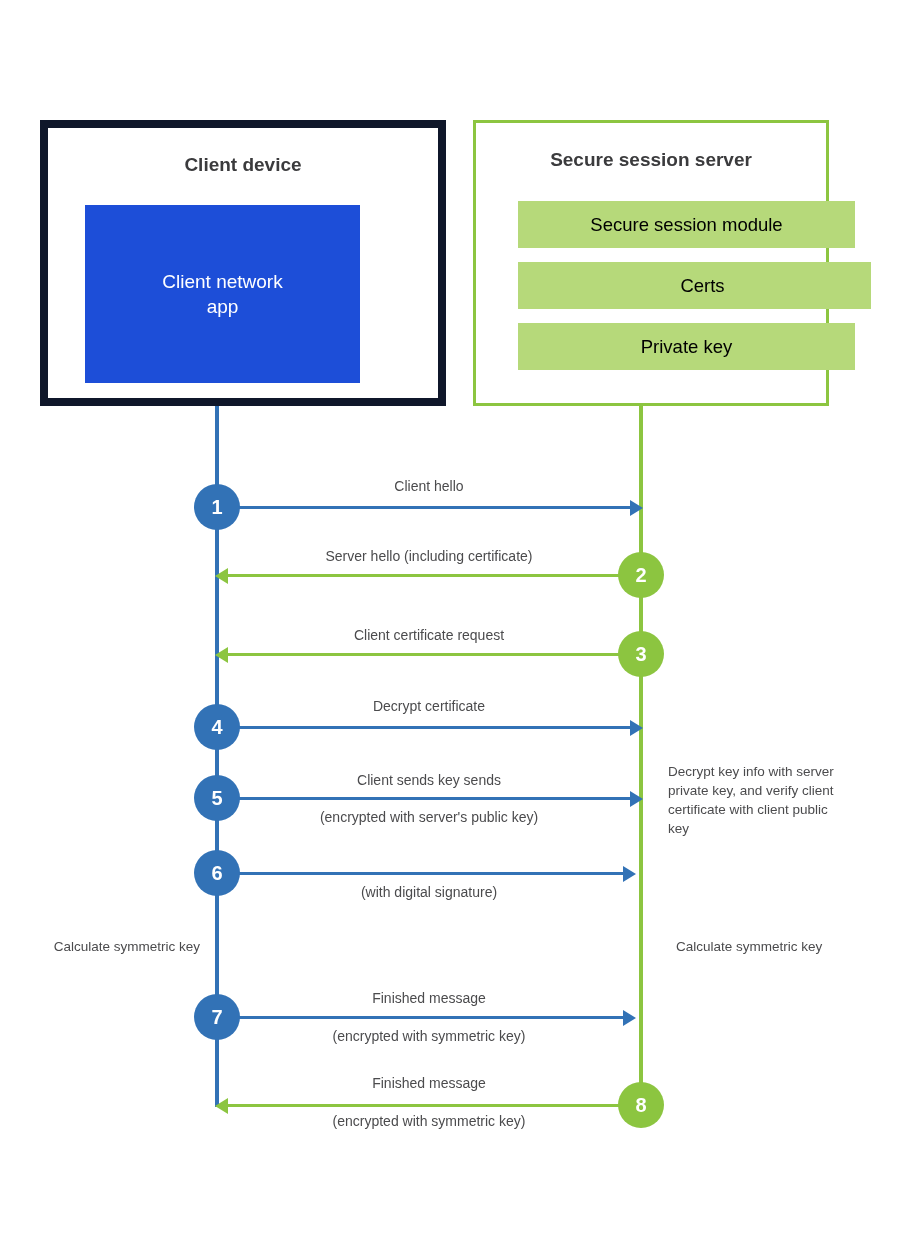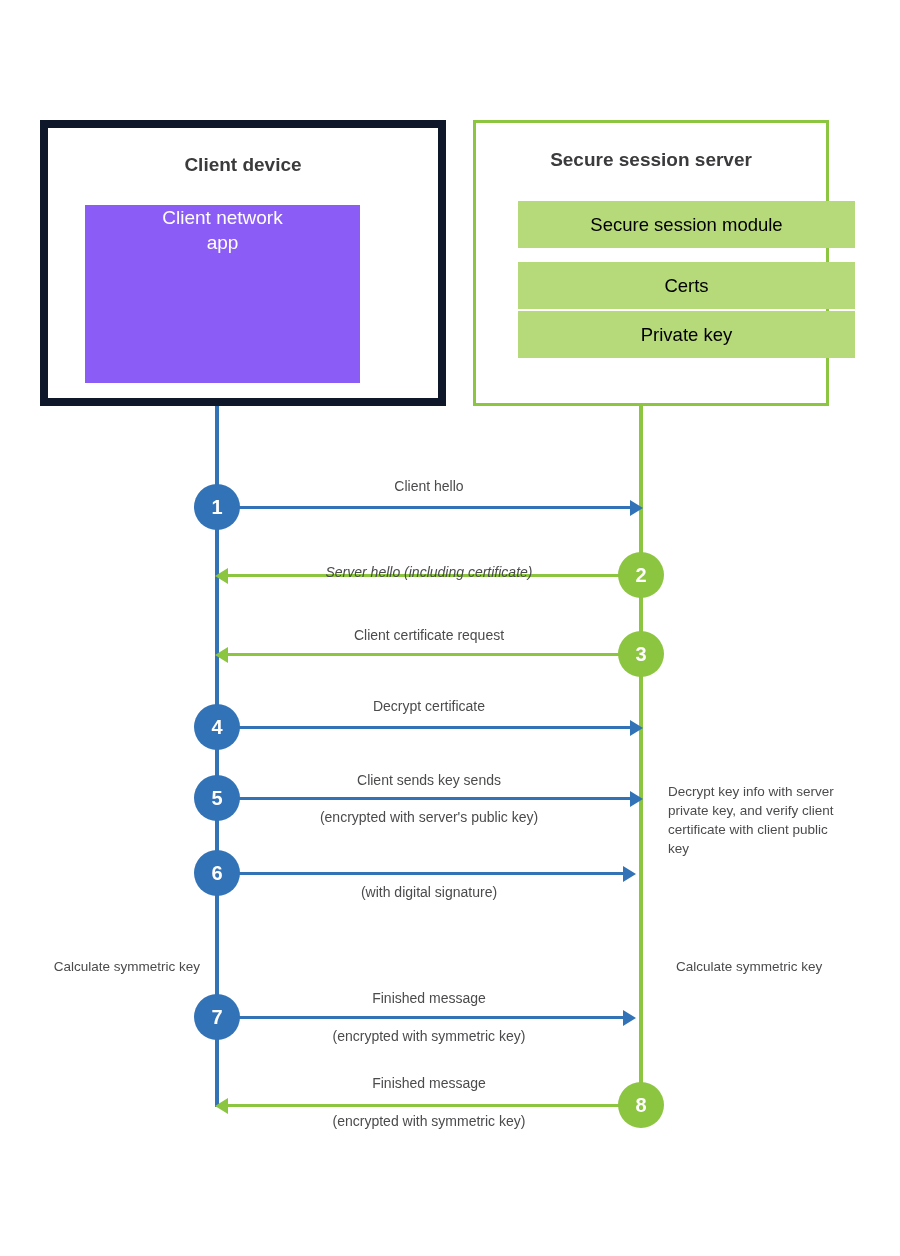--- a/index.html
+++ b/index.html
@@ -62,45 +62,46 @@
     font-weight: bold;
     color: #3b3b3d;
   }
 
   .client-app-block {
     position: absolute;
     left: 37px;
     top: 77px;
     width: 275px;
     height: 178px;
-    background: #8b5cf6;
+    background: #1d4ed8;
     color: #ffffff;
     font-size: 19px;
     display: flex;
+    align-items: center;
     justify-content: center;
     text-align: center;
     line-height: 1.32;
   }
 
   .server-bar {
     position: absolute;
     left: 42px;
     width: 337px;
     height: 47px;
     background: #b6d97a;
     color: #000000;
     font-size: 18.5px;
     display: flex;
     align-items: center;
     justify-content: center;
     text-align: center;
   }
   .server-bar.b0 { top: 78px; }
-  .server-bar.b1 { top: 139px; }
-  .server-bar.b2 { top: 188px; }
+  .server-bar.b1 { top: 139px; padding-left: 16px; }
+  .server-bar.b2 { top: 200px; }
 
   
   .lifeline {
     position: absolute;
     width: 4px;
   }
   .lifeline.client-line {
     left: 215px;
     top: 406px;
     height: 701px;
@@ -162,21 +163,20 @@
     color: #4b4b4d;
     white-space: nowrap;
   }
 
   
   .side-note {
     position: absolute;
     font-size: 13.5px;
     line-height: 1.42;
     color: #4b4b4d;
-    margin-top: 20px;
   }
   .side-note.right-align { text-align: right; }
   .side-note.left-align  { text-align: left; }
 </style>
 </head>
 <body>
 
 <div id="diagram">
 
 
@@ -198,21 +198,21 @@
   <div class="lifeline client-line"></div>
   <div class="lifeline server-line"></div>
 
   <div class="arrow-line blue" style="left:217px; top:506px; width:416px;"></div>
   <div class="arrow-head right blue" style="left:630px; top:499.5px;"></div>
   <div class="msg-label" style="left:217px; top:478px; width:424px;">Client hello</div>
   <div class="step-circle blue" style="top:484px;">1</div>
 
   <div class="arrow-line green" style="left:226px; top:574px; width:415px;"></div>
   <div class="arrow-head left green" style="left:215px; top:567.5px;"></div>
-  <div class="msg-label" style="left:217px; top:564px; width:424px;font-style:italic;">Server hello (including certificate)</div>
+  <div class="msg-label" style="left:217px; top:548px; width:424px;">Server hello (including certificate)</div>
   <div class="step-circle green" style="top:552px;">2</div>
 
   <div class="arrow-line green" style="left:226px; top:653px; width:415px;"></div>
   <div class="arrow-head left green" style="left:215px; top:646.5px;"></div>
   <div class="msg-label" style="left:217px; top:627px; width:424px;">Client certificate request</div>
   <div class="step-circle green" style="top:631px;">3</div>
 
   <div class="arrow-line blue" style="left:217px; top:726px; width:416px;"></div>
   <div class="arrow-head right blue" style="left:630px; top:719.5px;"></div>
   <div class="msg-label" style="left:217px; top:698px; width:424px;">Decrypt certificate</div>

